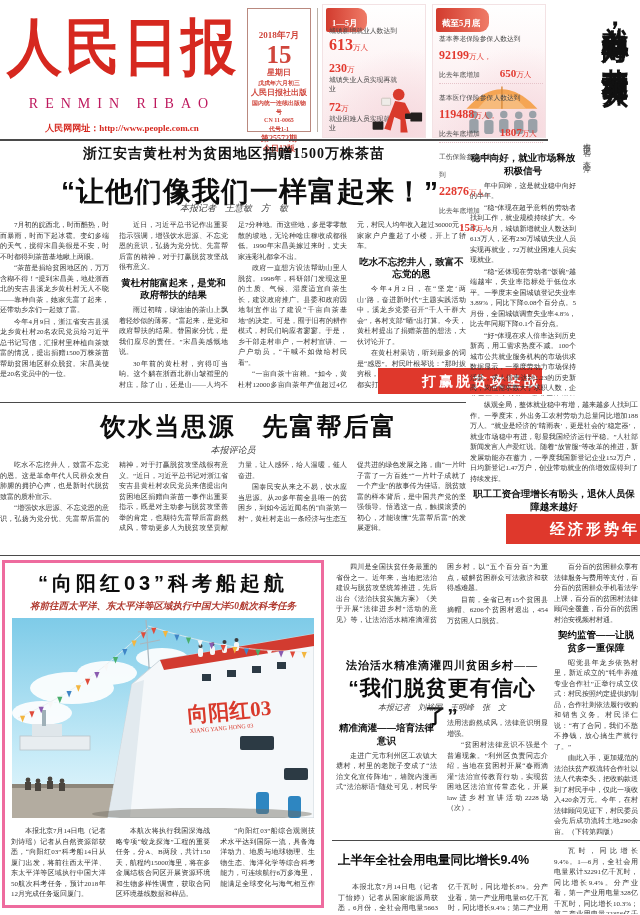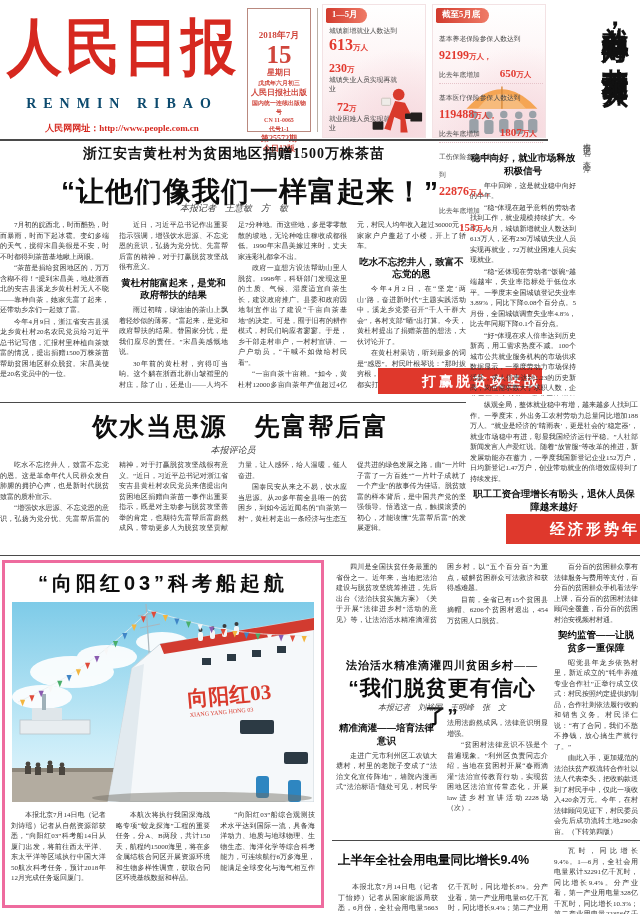--- a/index.html
+++ b/index.html
@@ -5,46 +5,46 @@
   html,body{margin:0;padding:0;background:#ffffff;}
   #paper{position:relative;width:640px;height:915px;margin:0 auto;background:#fff;overflow:hidden;
          font-family:"Liberation Serif","DejaVu Serif",serif;color:#2b2b2b;}
   .abs{position:absolute;}
   .hline{position:absolute;height:1px;background:#4a4a4a;}
   .vline{position:absolute;width:1px;background:#b9b0a6;}
 
   
   .mast-title{left:2px;top:10px;width:242px;text-align:center;font-size:55px;line-height:1.25;
               font-weight:900;color:#d6281f;letter-spacing:3px;transform:scaleY(1.12);transform-origin:top;}
-  .mast-latin{left:8px;top:96px;width:228px;text-align:center;font-size:14px;font-weight:bold;
-              color:#0c4a6e;letter-spacing:7px;}
+  .mast-latin{left:8px;top:96px;width:228px;text-align:center;font-size:14px;font-weight:normal;
+              color:#be185d;letter-spacing:7px;}
   .mast-url{left:2px;top:122px;width:240px;text-align:center;font-size:9px;font-weight:bold;color:#d6281f;}
 
   
   .datebox{left:247px;top:8px;width:64px;height:124px;border:1px solid #b9897f;color:#d0463c;
            text-align:center;font-weight:bold;padding-top:20px;box-sizing:border-box;}
   .db-ym{font-size:9px;}
   .db-day{font-size:25px;line-height:1.05;}
   .db-s{font-size:8px;line-height:1.35;}
   .db-xs{font-size:6.5px;line-height:1.35;transform:scale(.92);}
 
   
   .panel{top:4px;height:134px;background:
       radial-gradient(circle at 80% 95%, #f6d9de 0%, rgba(246,217,222,0) 55%),
       linear-gradient(180deg,#ffffff 0%,#fdf2f3 55%,#f9e6e9 100%);
       border:1px solid #f3e2e4;box-sizing:border-box;}
   .p1{left:322px;width:104px;}
   .p2{left:432px;width:114px;}
   .ribbon{position:absolute;top:3px;left:3px;background:linear-gradient(90deg,#d23b2e,#ef7b67);
-          color:#fff;font-weight:bold;font-size:8.5px;padding:1px 9px 2px 6px;border-radius:2px 9px 9px 2px;}
+          color:#fff;font-weight:bold;font-size:8.5px;padding:10px 9px 2px 6px;border-radius:2px 9px 9px 2px;}
   .ig-label{font-size:6.8px;color:#4a4a4a;line-height:1.3;}
   .ig-num-lg{font-size:16px;font-weight:bold;color:#e23a30;line-height:1.05;}
   .ig-num-md{font-size:12px;font-weight:bold;color:#e23a30;}
   .ig-num-sm{font-size:11px;font-weight:bold;color:#e23a30;padding-left:20px;}
-  .ig-unit{font-size:7.5px;font-weight:bold;color:#e23a30;}
+  .ig-unit{font-size:7.5px;font-weight:normal;color:#e23a30;}
   .p1-body{position:absolute;left:6px;top:22px;width:95px;}
   .p2-body{position:absolute;left:6px;top:22px;width:104px;}
   .p2row{border-bottom:1px dotted #e7c4ca;padding-bottom:2px;margin-bottom:2px;position:relative;z-index:1;}
   .p2row:last-child{border-bottom:none;}
   .figure-svg{position:absolute;right:2px;bottom:2px;}
 
   
   .v-headline{left:592px;top:6px;width:46px;height:392px;writing-mode:vertical-rl;
               font-family:"Liberation Sans","DejaVu Sans",sans-serif;
               font-size:27px;font-weight:900;color:#111;letter-spacing:2px;line-height:46px;}
@@ -103,21 +103,21 @@
   </div>
   <div class="abs vline" style="left:317px;top:8px;height:124px;"></div>
 
   <div class="abs panel p1">
     <div class="ribbon">1—5月</div>
     <div class="p1-body">
       <div class="ig-label">城镇新增就业人数达到</div>
       <div><span class="ig-num-lg">613</span><span class="ig-unit">万人</span></div>
       <div style="margin-top:4px;"><span class="ig-num-md">230</span><span class="ig-unit">万</span></div>
       <div class="ig-label" style="width:72px;">城镇失业人员实现再就业</div>
-      <div style="margin-top:4px;margin-left:8px;"><span class="ig-num-md">72</span><span class="ig-unit">万</span></div>
+      <div style="margin-top:4px;"><span class="ig-num-md">72</span><span class="ig-unit">万</span></div>
       <div class="ig-label" style="width:64px;">就业困难人员实现就业</div>
     </div>
     <svg class="figure-svg" width="54" height="52" viewBox="0 0 60 56">
       <rect x="14" y="16" width="10" height="8" rx="1" fill="#efece8" stroke="#c8c2ba" stroke-width="1"></rect>
       <rect x="4" y="42" width="12" height="9" rx="1" fill="#23201e"></rect>
       <rect x="46" y="32" width="13" height="10" rx="1" fill="#23201e"></rect>
       <circle cx="33" cy="12" r="6.5" fill="#d93a2c"></circle>
       <path d="M29 19 L40 21 L46 33 L40 36 L43 54 L35 54 L35 40 L28 37 L24 52 L17 50 L24 32 Z" fill="#d93a2c"></path>
       <rect x="40" y="33" width="8" height="6" rx="1" fill="#23201e"></rect>
     </svg>
@@ -192,32 +192,33 @@
       <p class="para">“好”体现在求人倍率达到历史新高，用工需求热度不减。100个城市公共就业服务机构的市场供求数据显示，一季度劳动力市场保持活跃，求人倍率达到1.23的历史新高，岗位需求数大于求职人数，企业用工稳定扩张，需求同比增长5.2%，高于总量。</p>
     </div>
 
   <div class="abs onecol" style="left:470px;top:400px;width:168px;height:112px;">
       <p class="para">纵观全局，整体就业稳中有增，越来越多人找到工作。一季度末，外出务工农村劳动力总量同比增加188万人。“就业是经济的‘晴雨表’，更是社会的‘稳定器’，就业市场稳中有进，彰显我国经济运行平稳。”人社部新闻发言人卢爱红说。随着“放管服”等改革的推进，新发展动能亦在蓄力，一季度我国新登记企业152万户，日均新登记1.47万户，创业带动就业的倍增效应得到了持续发挥。</p>
       <p class="sub-head">职工工资合理增长有盼头，退休人员保障越来越好</p>
     </div>
   <div class="abs badge" style="left:506px;top:514px;width:132px;height:30px;line-height:30px;font-size:15px;">经济形势年中看</div>
 
   <div class="hline" style="left:0;top:402px;width:466px;"></div>
-  <div class="abs headline-lg" style="left:8px;top:410px;width:466px;">饮水当思源　先富帮后富</div>
+  <div class="abs headline-lg" style="left:16px;top:410px;width:466px;">饮水当思源　先富帮后富</div>
   <div class="abs byline" style="left:0;top:444px;width:466px;">本报评论员</div>
   <div class="abs cols" style="left:0;top:460px;width:466px;height:92px;column-count:4;">
       <p class="para">吃水不忘挖井人，致富不忘党的恩。这是革命年代人民群众发自肺腑的拥护心声，也是新时代脱贫致富的质朴宣示。</p>
       <p class="para">“增强饮水思源、不忘党恩的意识，弘扬为党分忧、先富帮后富的精神，对于打赢脱贫攻坚战很有意义。”近日，习近平总书记对浙江省安吉县黄杜村农民党员来信提出向贫困地区捐赠白茶苗一事作出重要指示，既是对主动参与脱贫攻坚善举的肯定，也期待先富帮后富蔚然成风，带动更多人为脱贫攻坚贡献力量，让人感怀，给人温暖，催人奋进。</p>
       <p class="para">国泰民安从来之不易，饮水应当思源。从20多年前全县唯一的贫困乡，到如今远近闻名的“白茶第一村”，黄杜村走出一条经济与生态互促共进的绿色发展之路，由“一片叶子富了一方百姓”“一片叶子成就了一个产业”的故事传为佳话。脱贫致富的样本背后，是中国共产党的坚强领导。悟透这一点，触摸滚烫的初心，才能读懂“先富帮后富”的发展逻辑。</p>
     </div>
 
   <div class="hline" style="left:0;top:555px;width:640px;"></div>
 
   <div class="abs shipbox">
     <div class="ship-title">“向阳红03”科考船起航</div>
+    <div class="ship-sub">将前往西太平洋、东太平洋等区域执行中国大洋50航次科考任务</div>
     <div class="photo-wrap">
       <svg width="302" height="200" viewBox="0 0 302 200">
         <defs>
           <linearGradient id="sky" x1="0" y1="0" x2="0" y2="1">
             <stop offset="0" stop-color="#7ecbe8"></stop>
               <stop offset="0.7" stop-color="#c9ecf8"></stop>
               <stop offset="1" stop-color="#e8f7fc"></stop>
           </linearGradient>
         </defs>
         <rect width="302" height="200" fill="url(#sky)"></rect>

